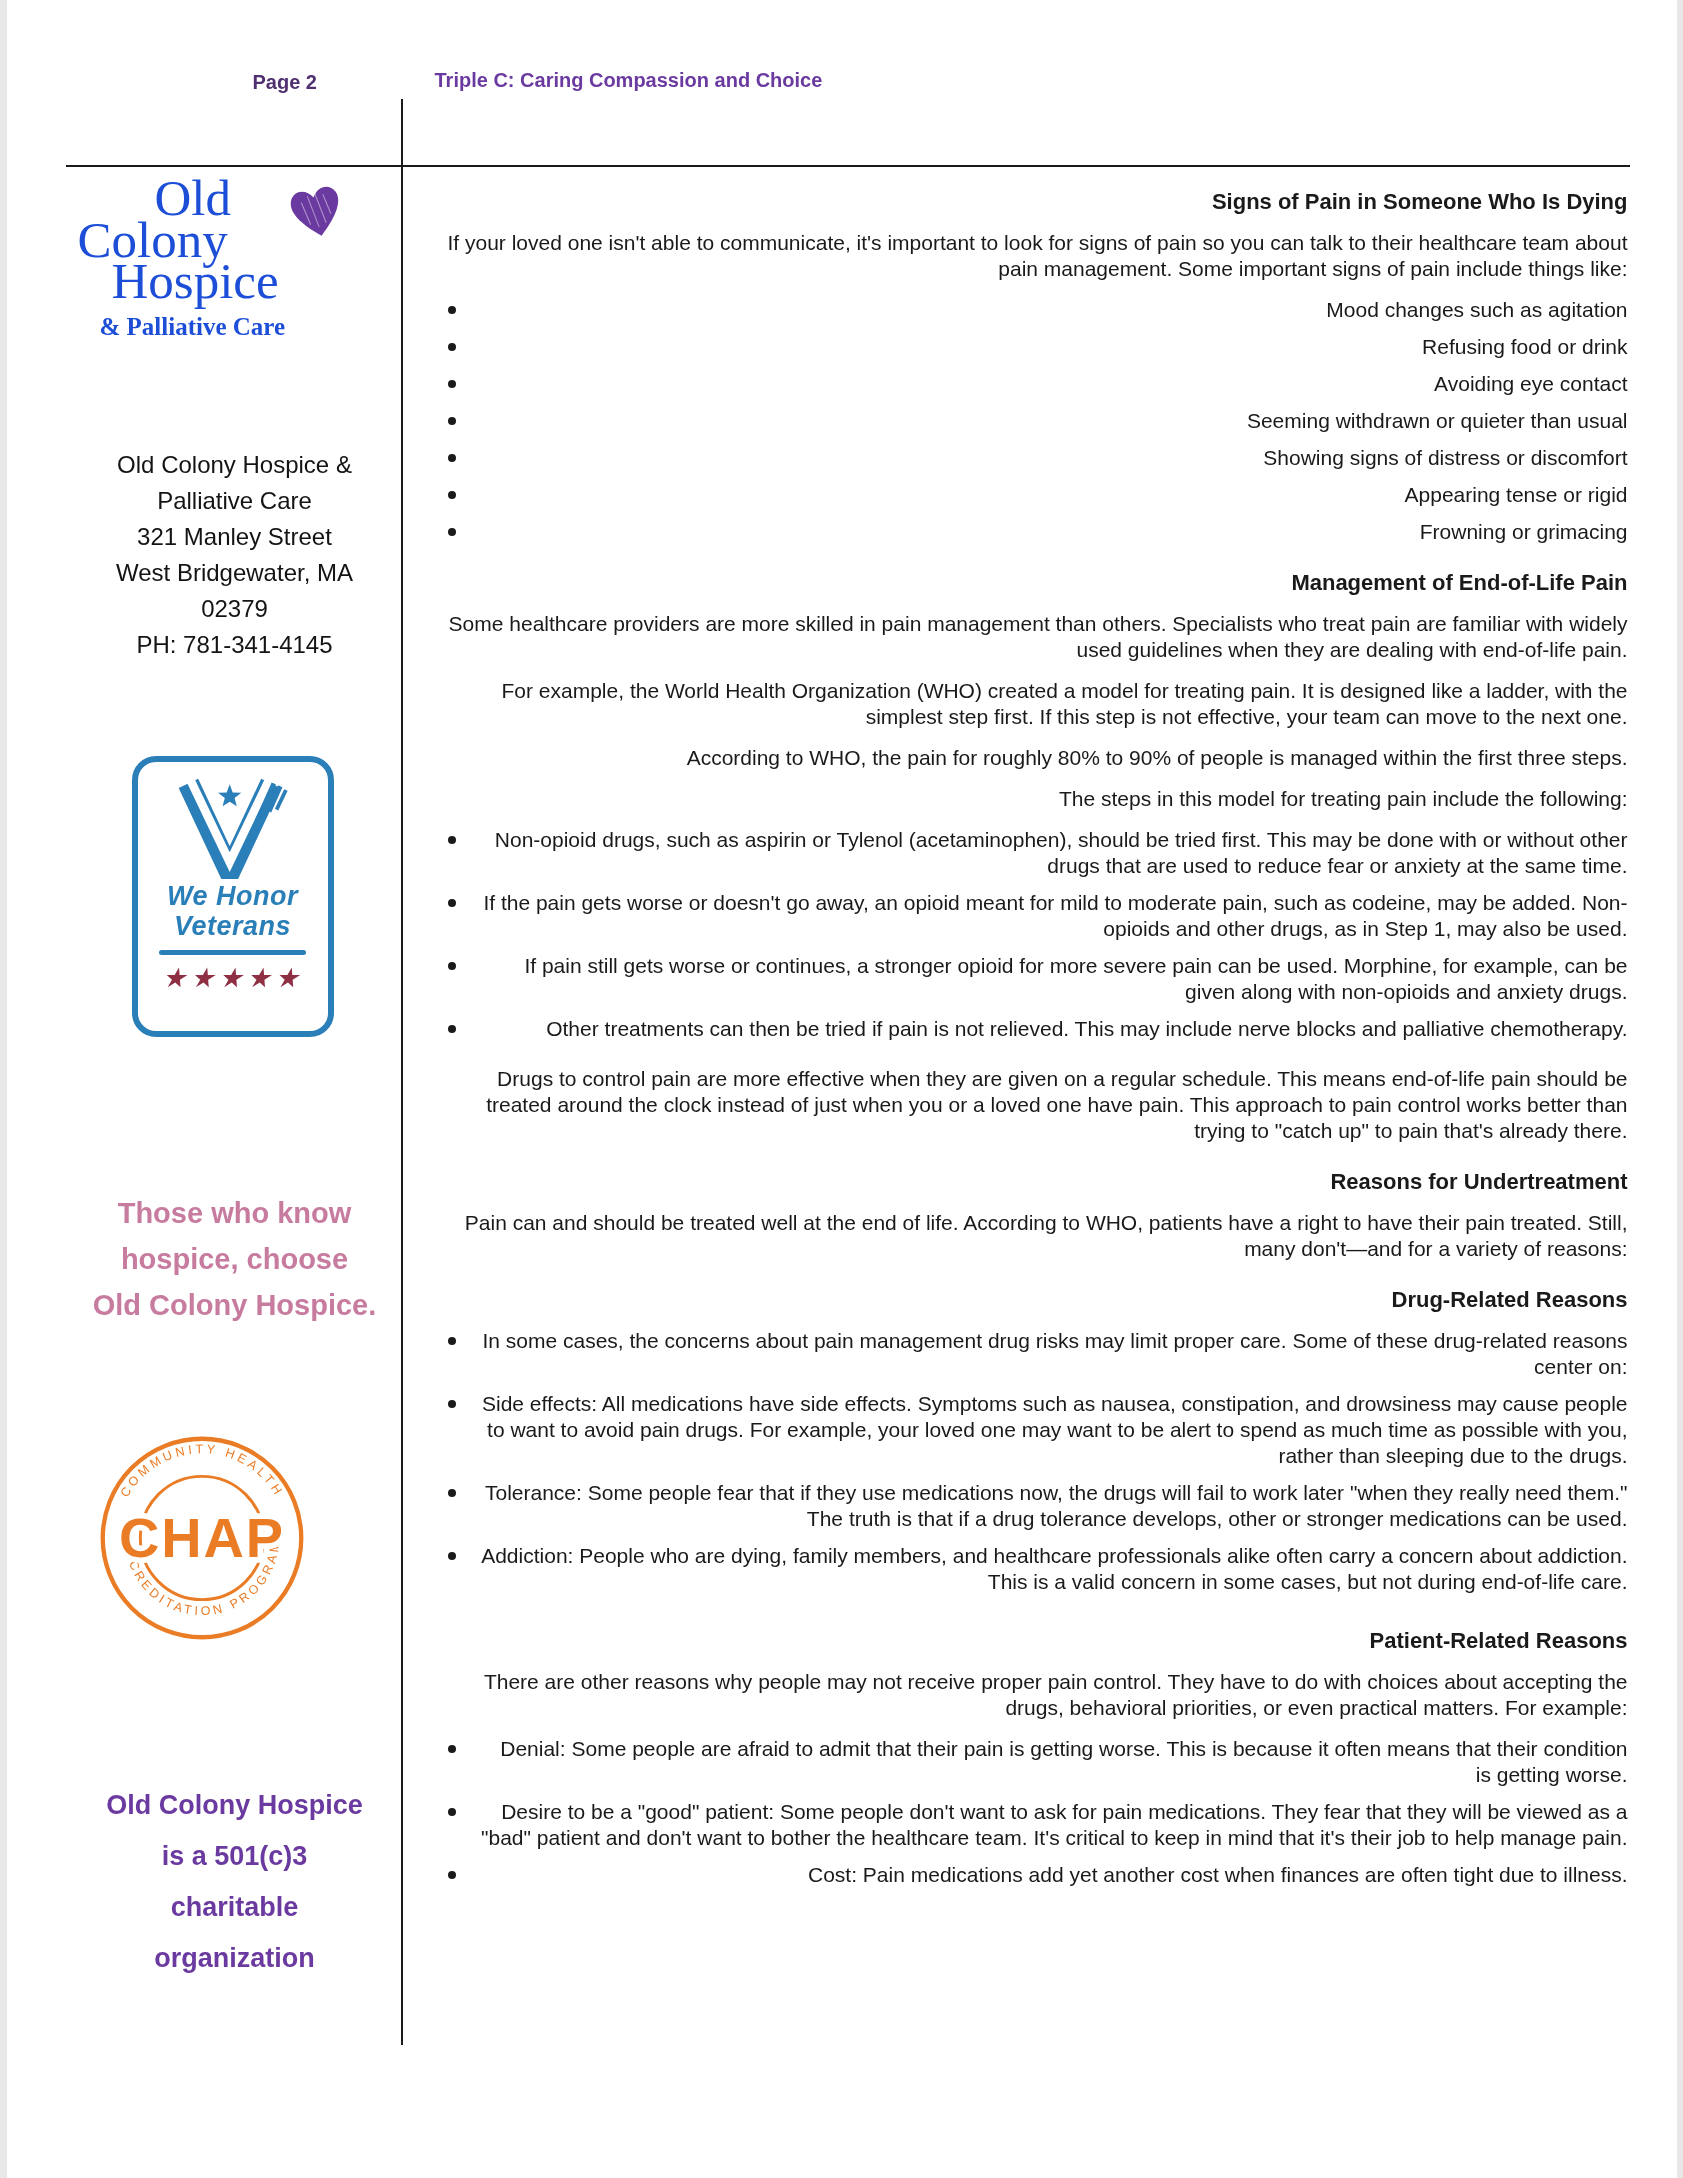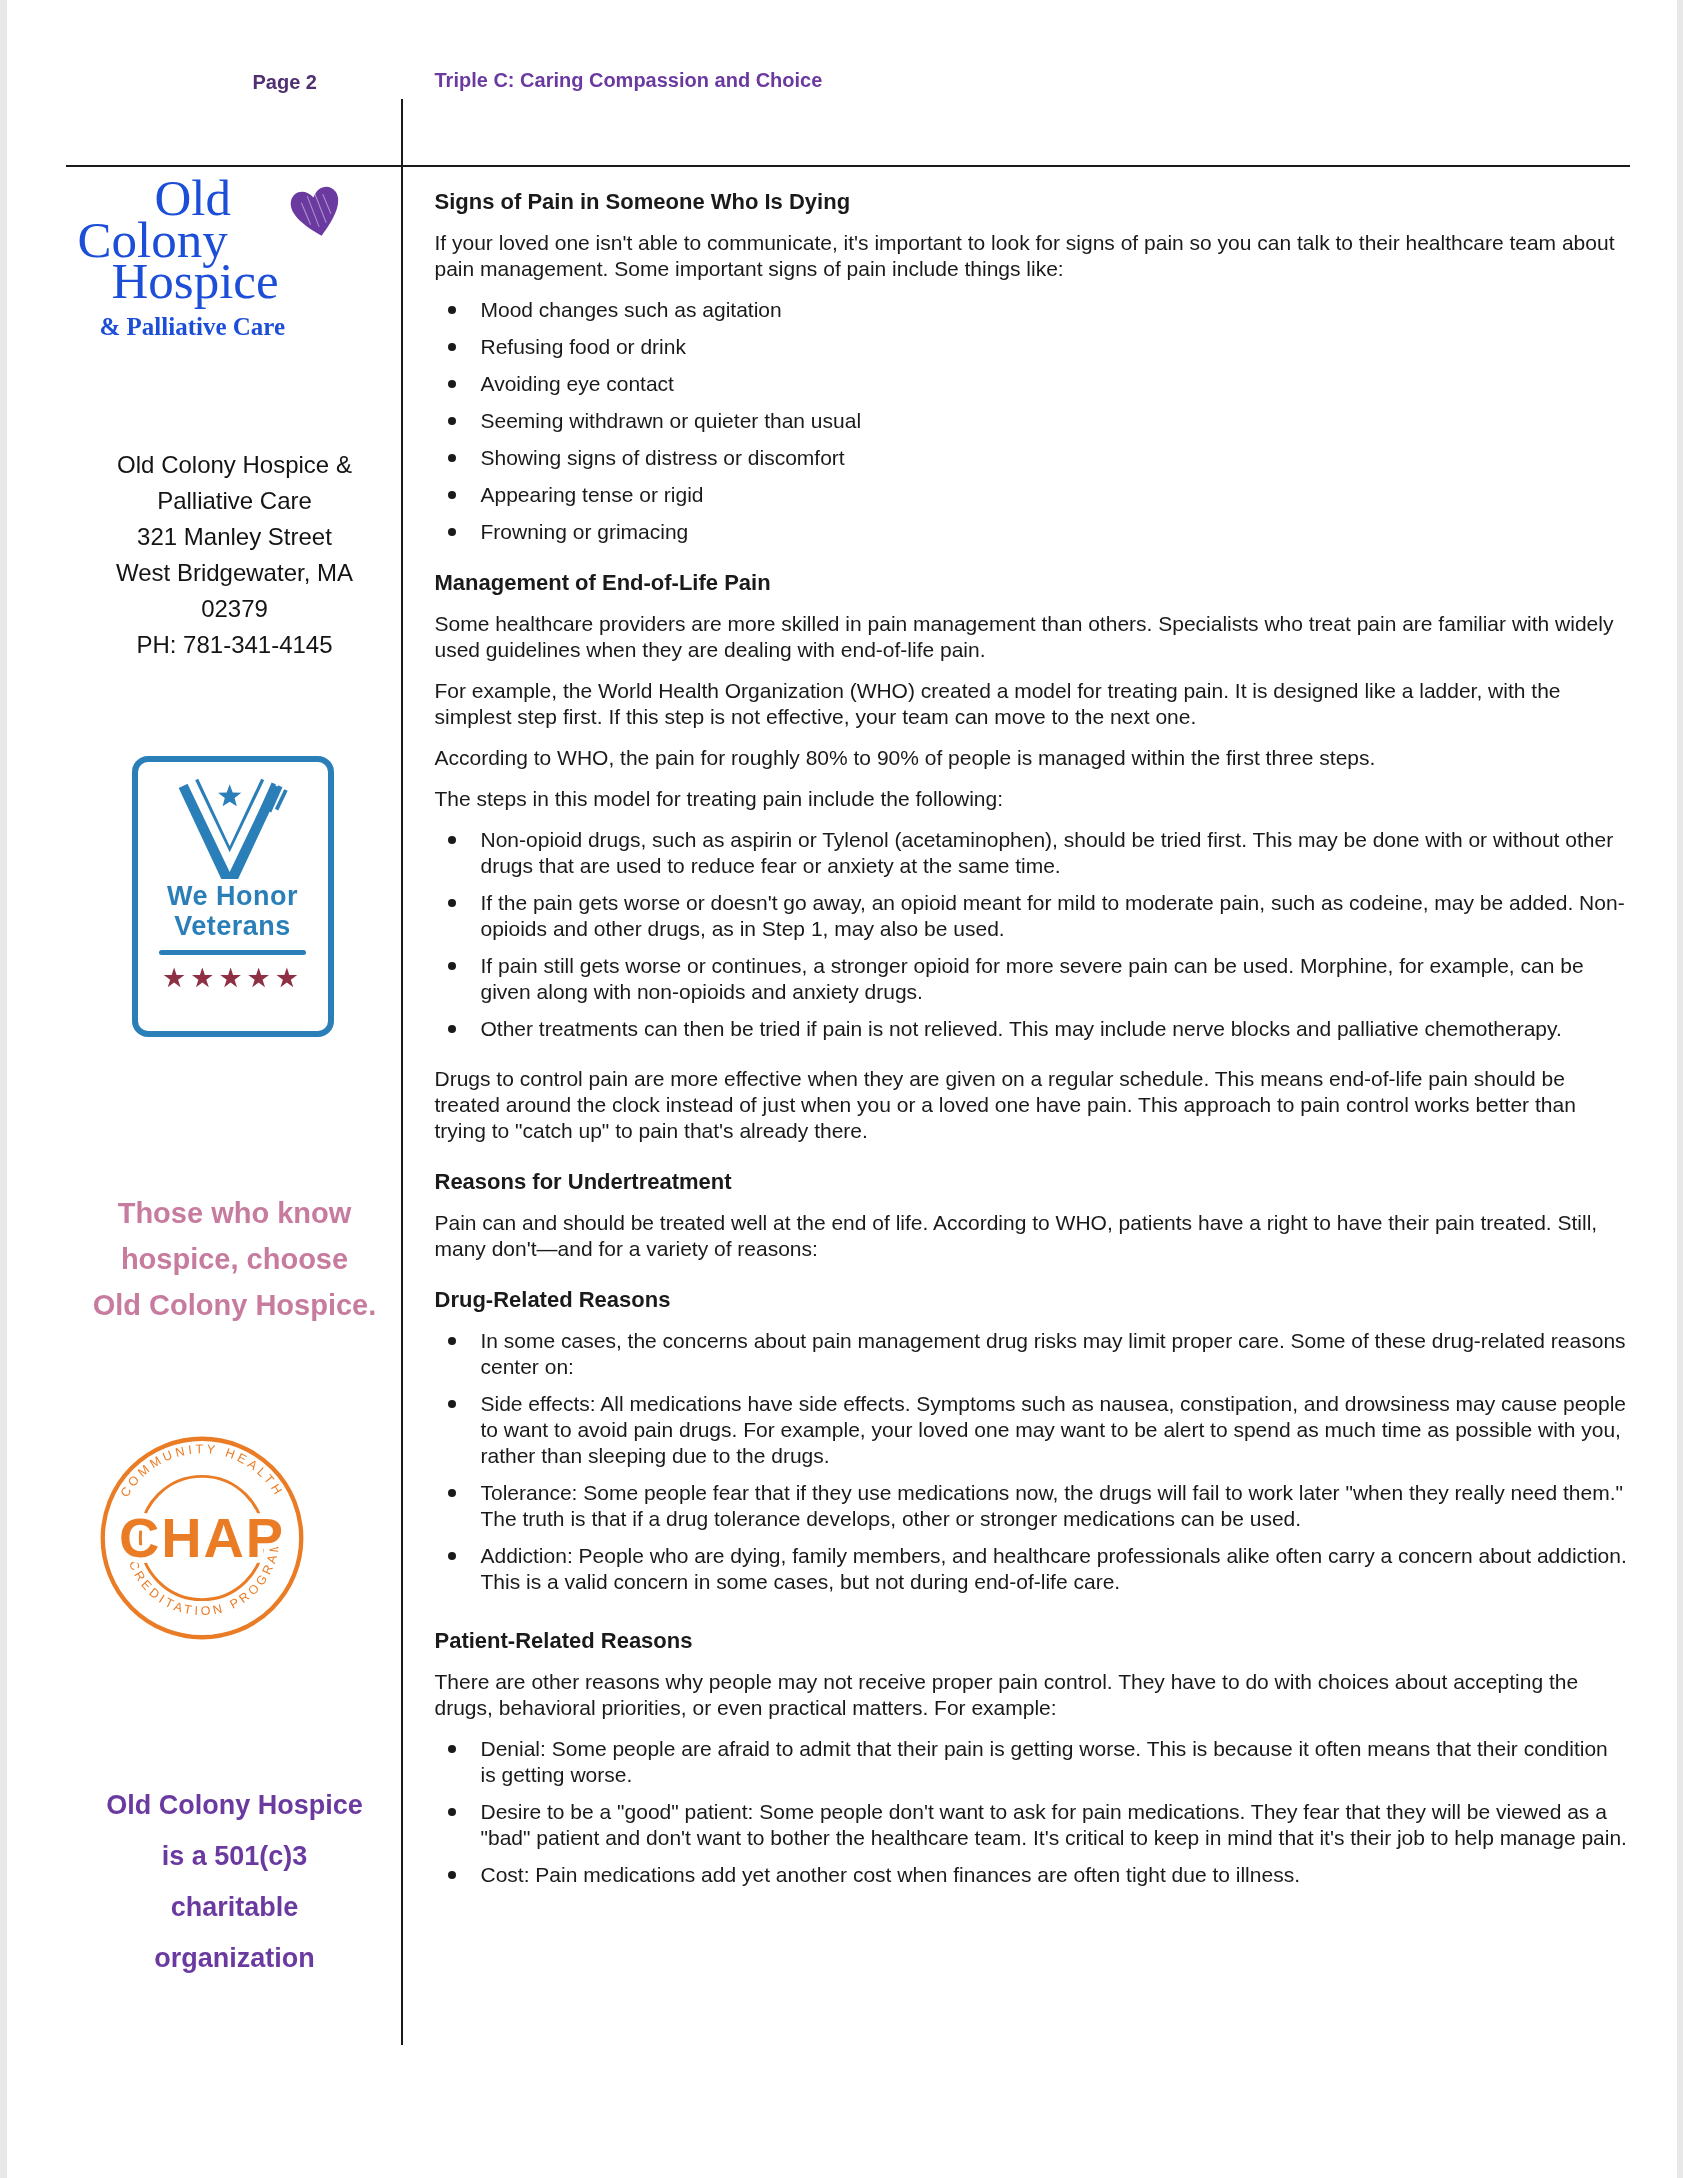--- a/index.html
+++ b/index.html
@@ -15,32 +15,32 @@
   .logo{position:absolute;left:59px;top:171px;width:335px;height:233px;color:#1d4ed8;
         font-family:"Liberation Serif", serif;}
   .logo .lg1{position:absolute;left:89px;top:2px;font-size:51px;line-height:1;}
   .logo .lg2{position:absolute;left:12px;top:44px;font-size:51px;line-height:1;}
   .logo .lg3{position:absolute;left:46px;top:85px;font-size:51px;line-height:1;}
   .logo .lg4{position:absolute;left:34px;top:143px;font-size:25px;font-weight:bold;line-height:1;}
   .logo .heart{position:absolute;left:218px;top:8px;}
   .addr{position:absolute;left:40px;top:447px;width:376px;text-align:center;
         font-size:24px;line-height:36px;color:#141414;}
   .vbadge{position:absolute;left:125px;top:756px;width:202px;height:281px;background:#fff;
-          border:6px solid #2b7fb8;border-radius:16px;box-sizing:border-box;text-align:center;}
+          border:6px solid #2b7fb8;border-radius:24px;box-sizing:border-box;text-align:center;font-style:italic;}
   .vbadge svg{display:block;margin:12px auto 2px auto;}
   .vb-t{font-size:27px;font-weight:bold;color:#2b7fb8;line-height:30px;letter-spacing:0.5px;}
   .vb-div{width:147px;height:5px;background:#2b7fb8;border-radius:3px;margin:9px auto 8px auto;}
   .vb-stars{font-size:27px;letter-spacing:4px;color:#8e2f44;line-height:30px;}
   .quote{position:absolute;left:30px;top:1190px;width:396px;text-align:center;
          font-size:29px;font-weight:bold;line-height:46px;color:#c77b9e;}
   .chap{position:absolute;left:89px;top:1432px;}
   .nonprofit{position:absolute;left:40px;top:1780px;width:376px;text-align:center;
              font-size:27px;font-weight:bold;line-height:51px;color:#6b3aa0;}
   
-  .main{position:absolute;left:428px;top:188px;width:1193px;font-size:21px;line-height:26px;}
+  .main{position:absolute;left:428px;top:188px;width:1193px;font-size:21px;line-height:26px;text-align:right;}
   .main h2{font-size:22px;line-height:27px;font-weight:bold;color:#1a1a1a;margin:24px 0 15px 0;}
   .main h2.first{margin-top:0;}
   .main p{margin:0 0 15px 0;}
   .main p.gap-top{margin-top:24px;}
   .main ul{list-style:none;margin:6px 0 16px 0;padding:0;}
   .main li{position:relative;padding-left:46px;margin-bottom:11px;}
   .main li::before{content:"";position:absolute;left:13px;top:9px;width:8px;height:8px;
                    border-radius:50%;background:#1a1a1a;}
   .main ul.mt-lg{margin-top:14px;}
   .main h2.mt-lg{margin-top:32px;}

